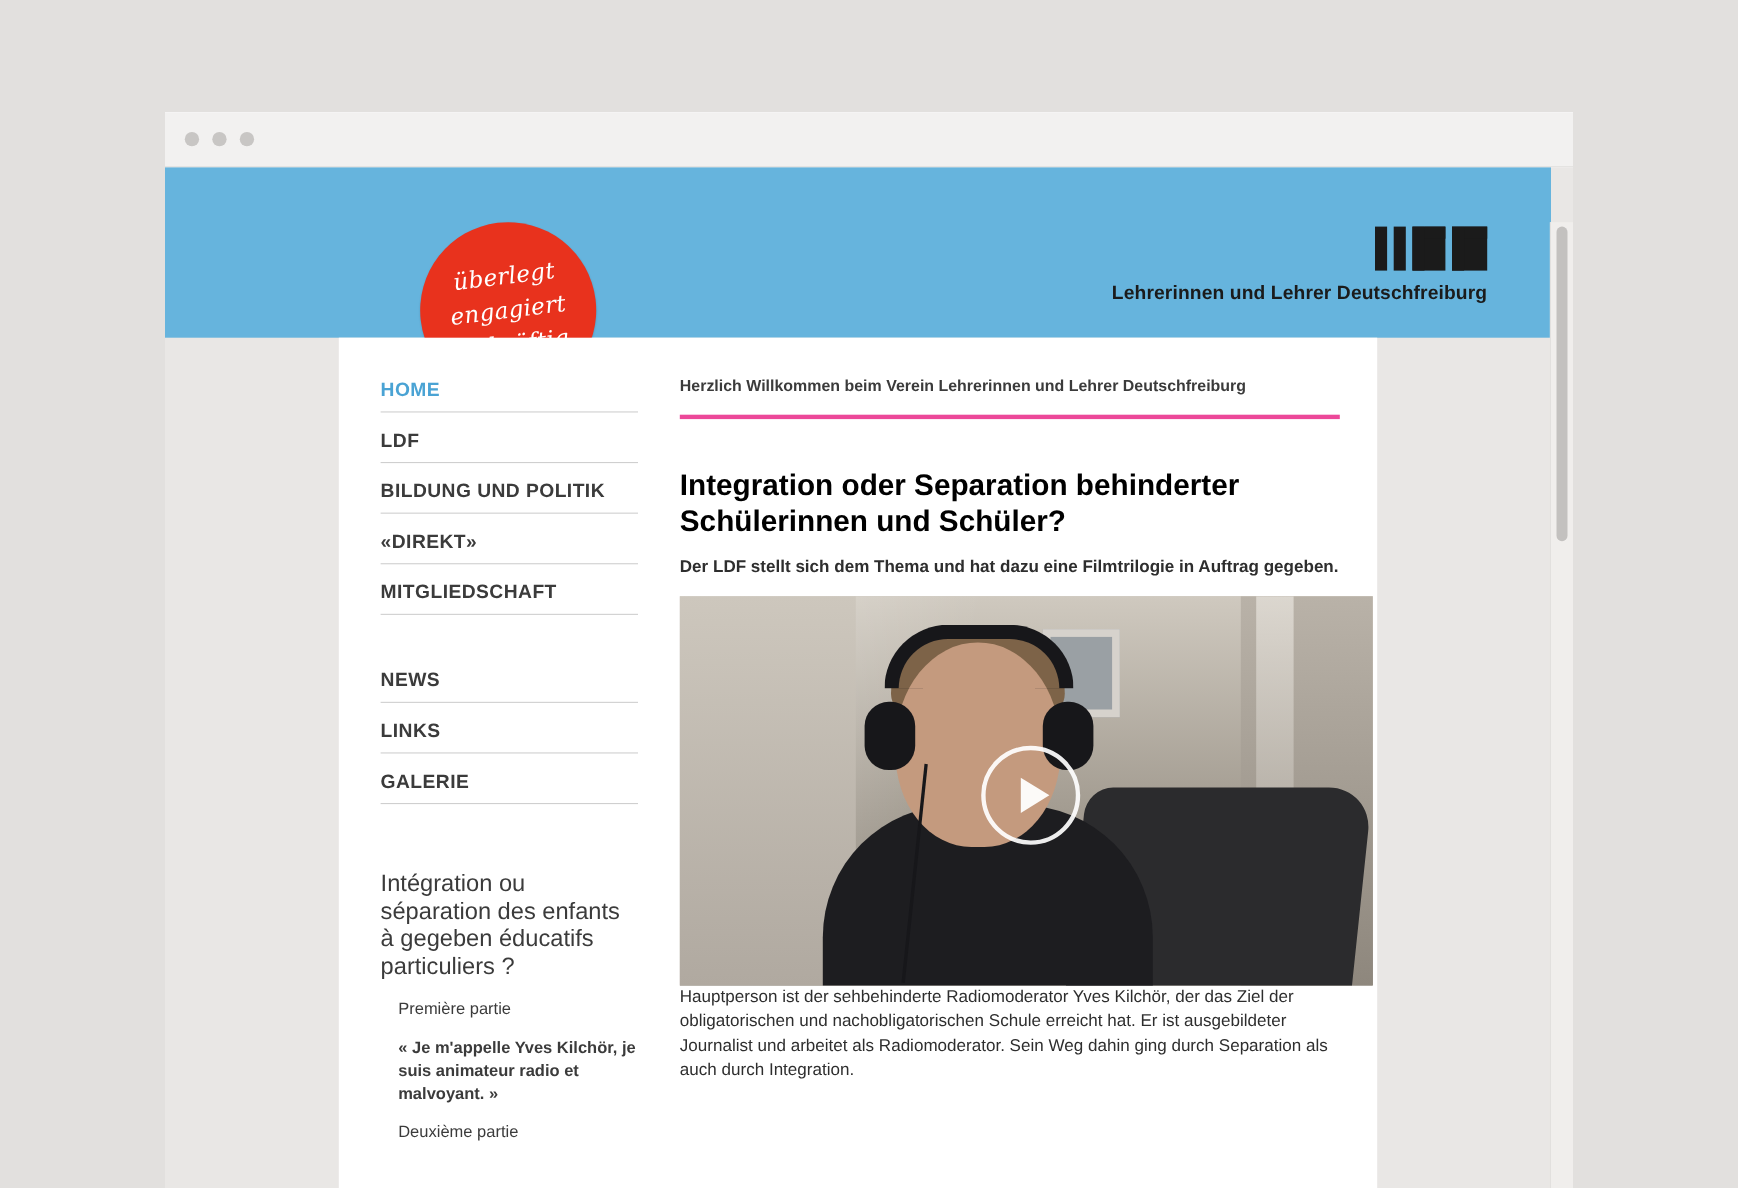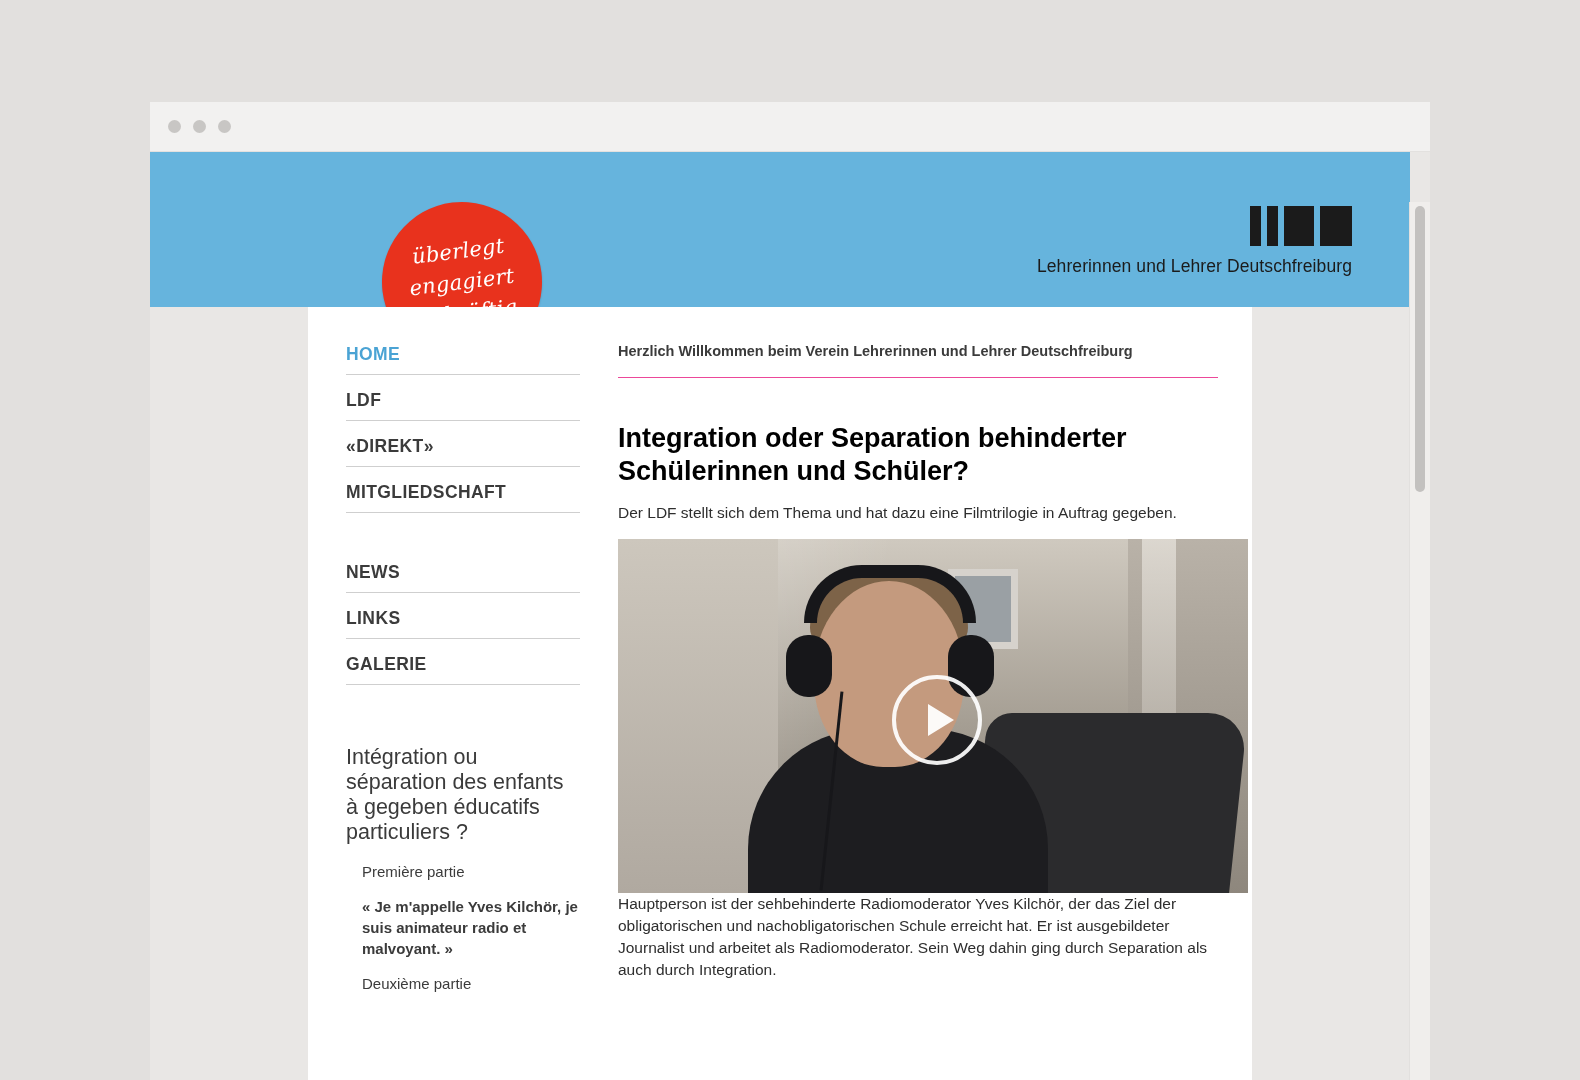--- a/index.html
+++ b/index.html
@@ -57,20 +57,21 @@
     overflow: hidden;
   }
 
   .header-band {
     position: absolute;
     left: 0;
     top: 0;
     width: 1260px;
     height: 155px;
     background: #66b4dd;
+    font-weight: bold;
   }
 
   .logo-stamp {
     position: absolute;
     left: 232px;
     top: 50px;
     width: 160px;
     height: 160px;
     border-radius: 50%;
     background: #e8321d;
@@ -202,35 +203,36 @@
     position: absolute;
     left: 310px;
     top: 36px;
     width: 600px;
   }
   .welcome {
     font-size: 14.5px;
     font-weight: bold;
     color: #3b3b3b;
     padding-bottom: 18px;
-    border-bottom: 1px solid #ec4899;
+    border-bottom: 4px solid #ec4899;
     margin: 0;
   }
   .headline {
     font-size: 27px;
     line-height: 33px;
     font-weight: bold;
     color: #000000;
     margin: 44px 0 0 0;
   }
   .lede {
     font-size: 15.5px;
     line-height: 21px;
     color: #2e2e2e;
     margin: 14px 0 16px 0;
+    font-weight: bold;
   }
 
   
   .video {
     position: relative;
     width: 630px;
     height: 354px;
     margin-left: 0;
     overflow: hidden;
     background: linear-gradient(180deg,#c8c2b8 0%,#b4aea4 100%);
@@ -372,20 +374,21 @@
         <span>überlegt</span>
         <span>engagiert</span>
         <span>tatkräftig</span>
       </div>
 
       <div class="content-sheet">
 
         <div class="sidebar">
           <a class="nav-item active">HOME</a>
           <a class="nav-item">LDF</a>
+          <a class="nav-item">BILDUNG UND POLITIK</a>
           <a class="nav-item">«DIREKT»</a>
           <a class="nav-item">MITGLIEDSCHAFT</a>
           <div class="nav-gap"></div>
           <a class="nav-item">NEWS</a>
           <a class="nav-item">LINKS</a>
           <a class="nav-item">GALERIE</a>
 
           <div class="side-article">
             <h3 class="side-title">Intégration ou séparation des enfants à gegeben éducatifs particuliers ?</h3>
             <p class="side-p">Première partie</p>

